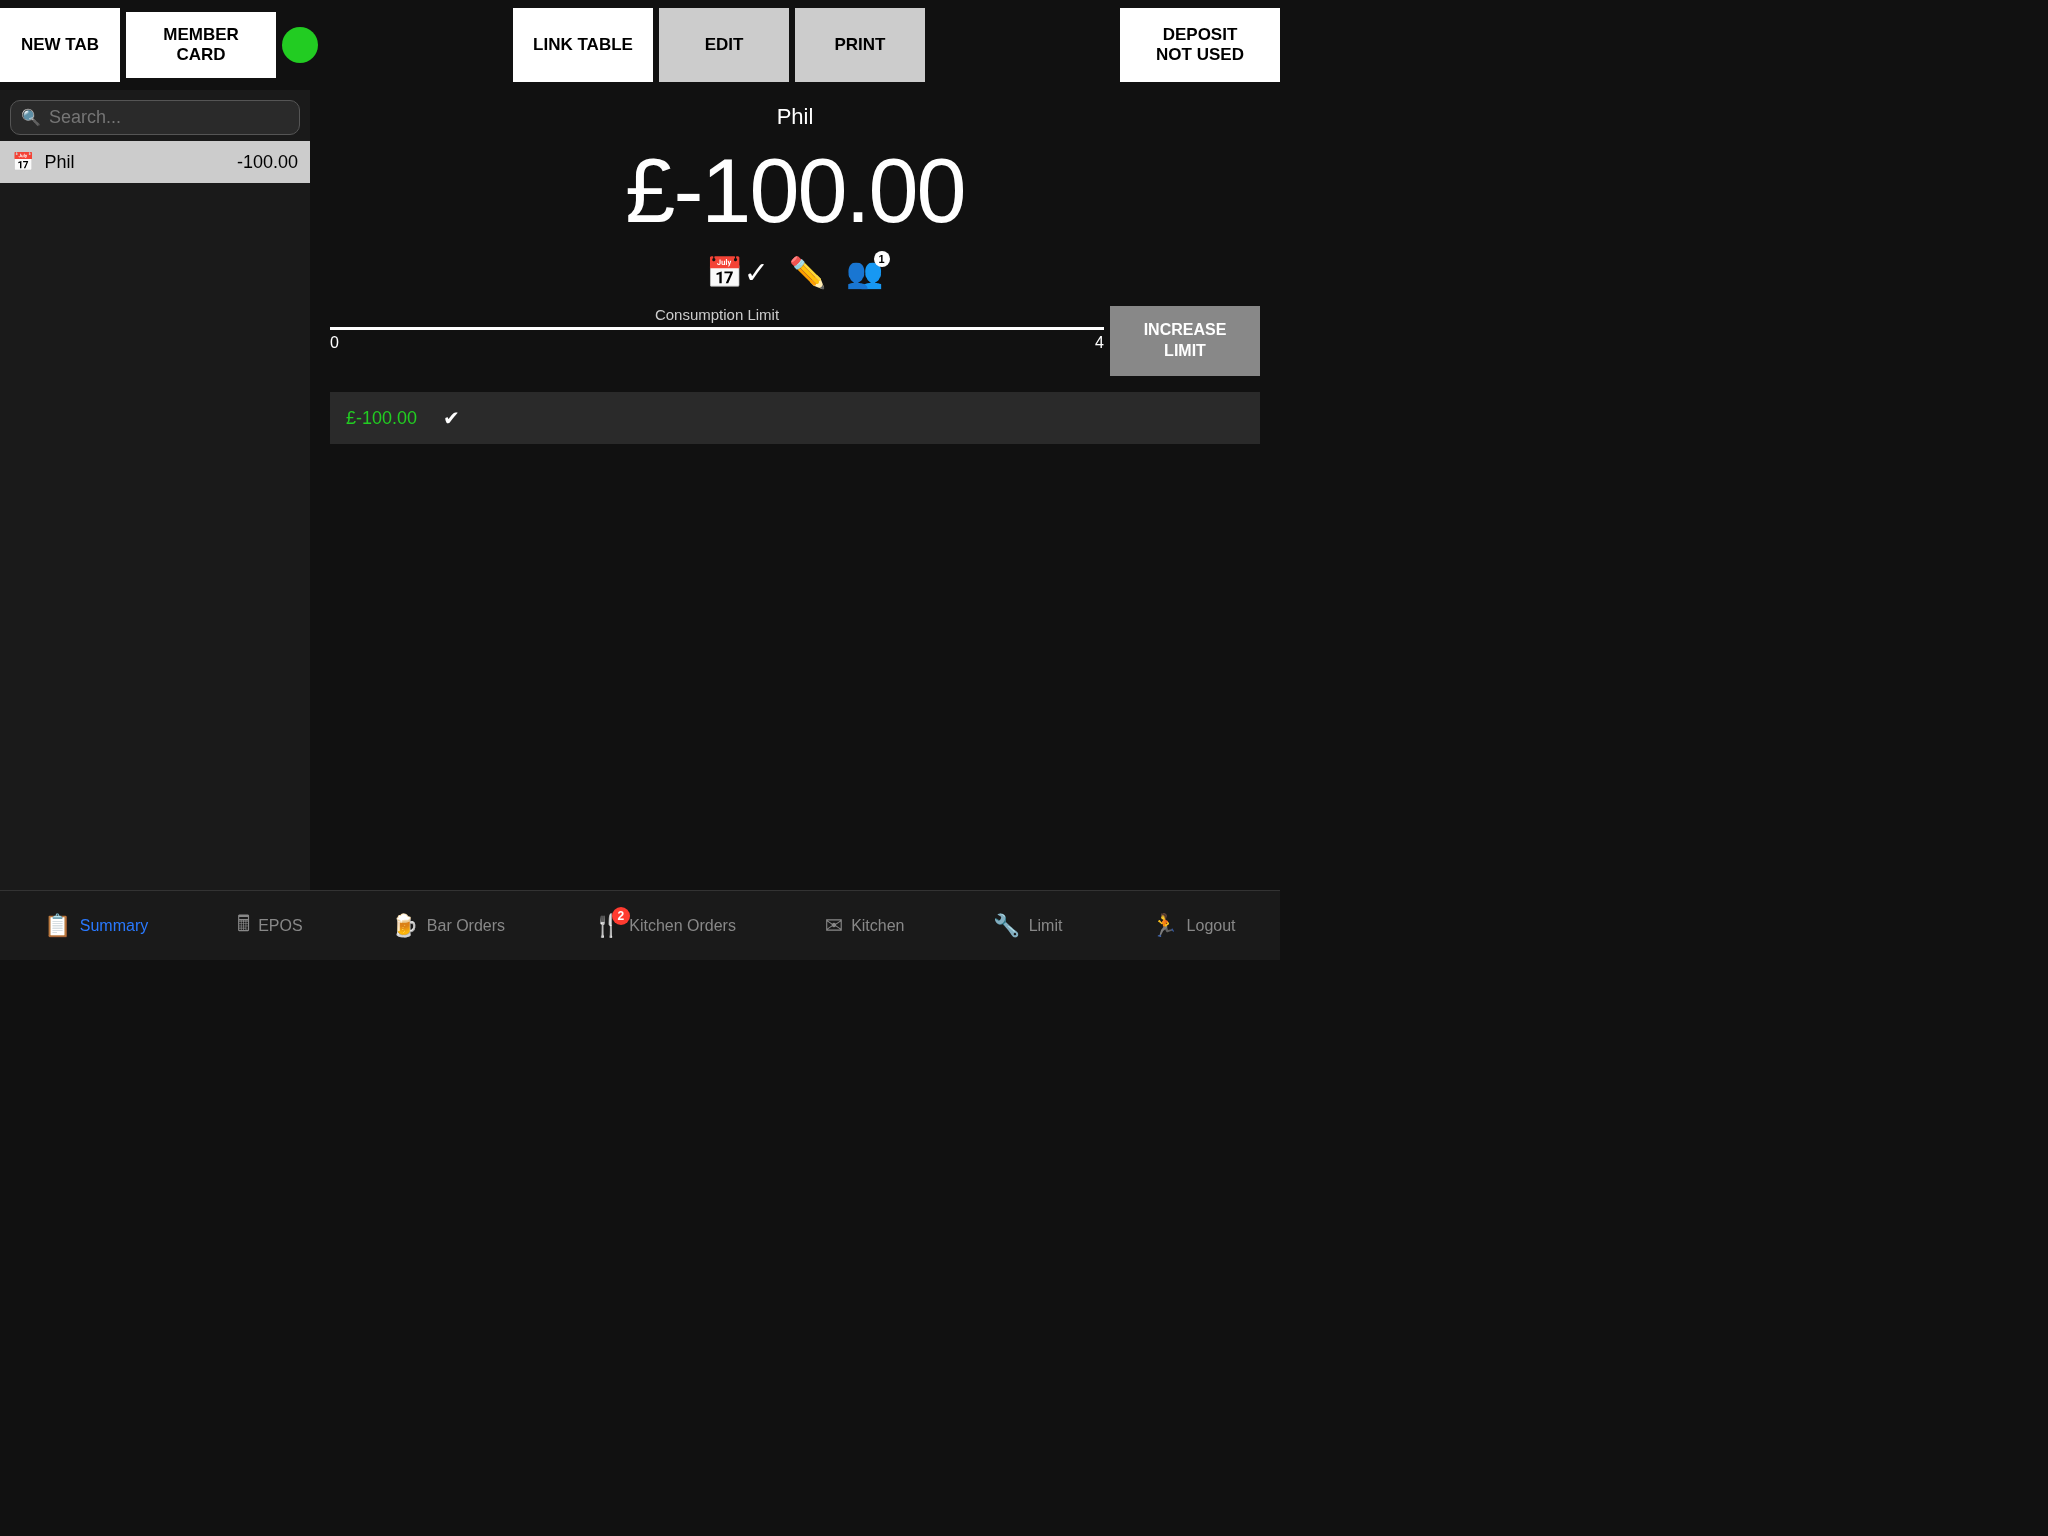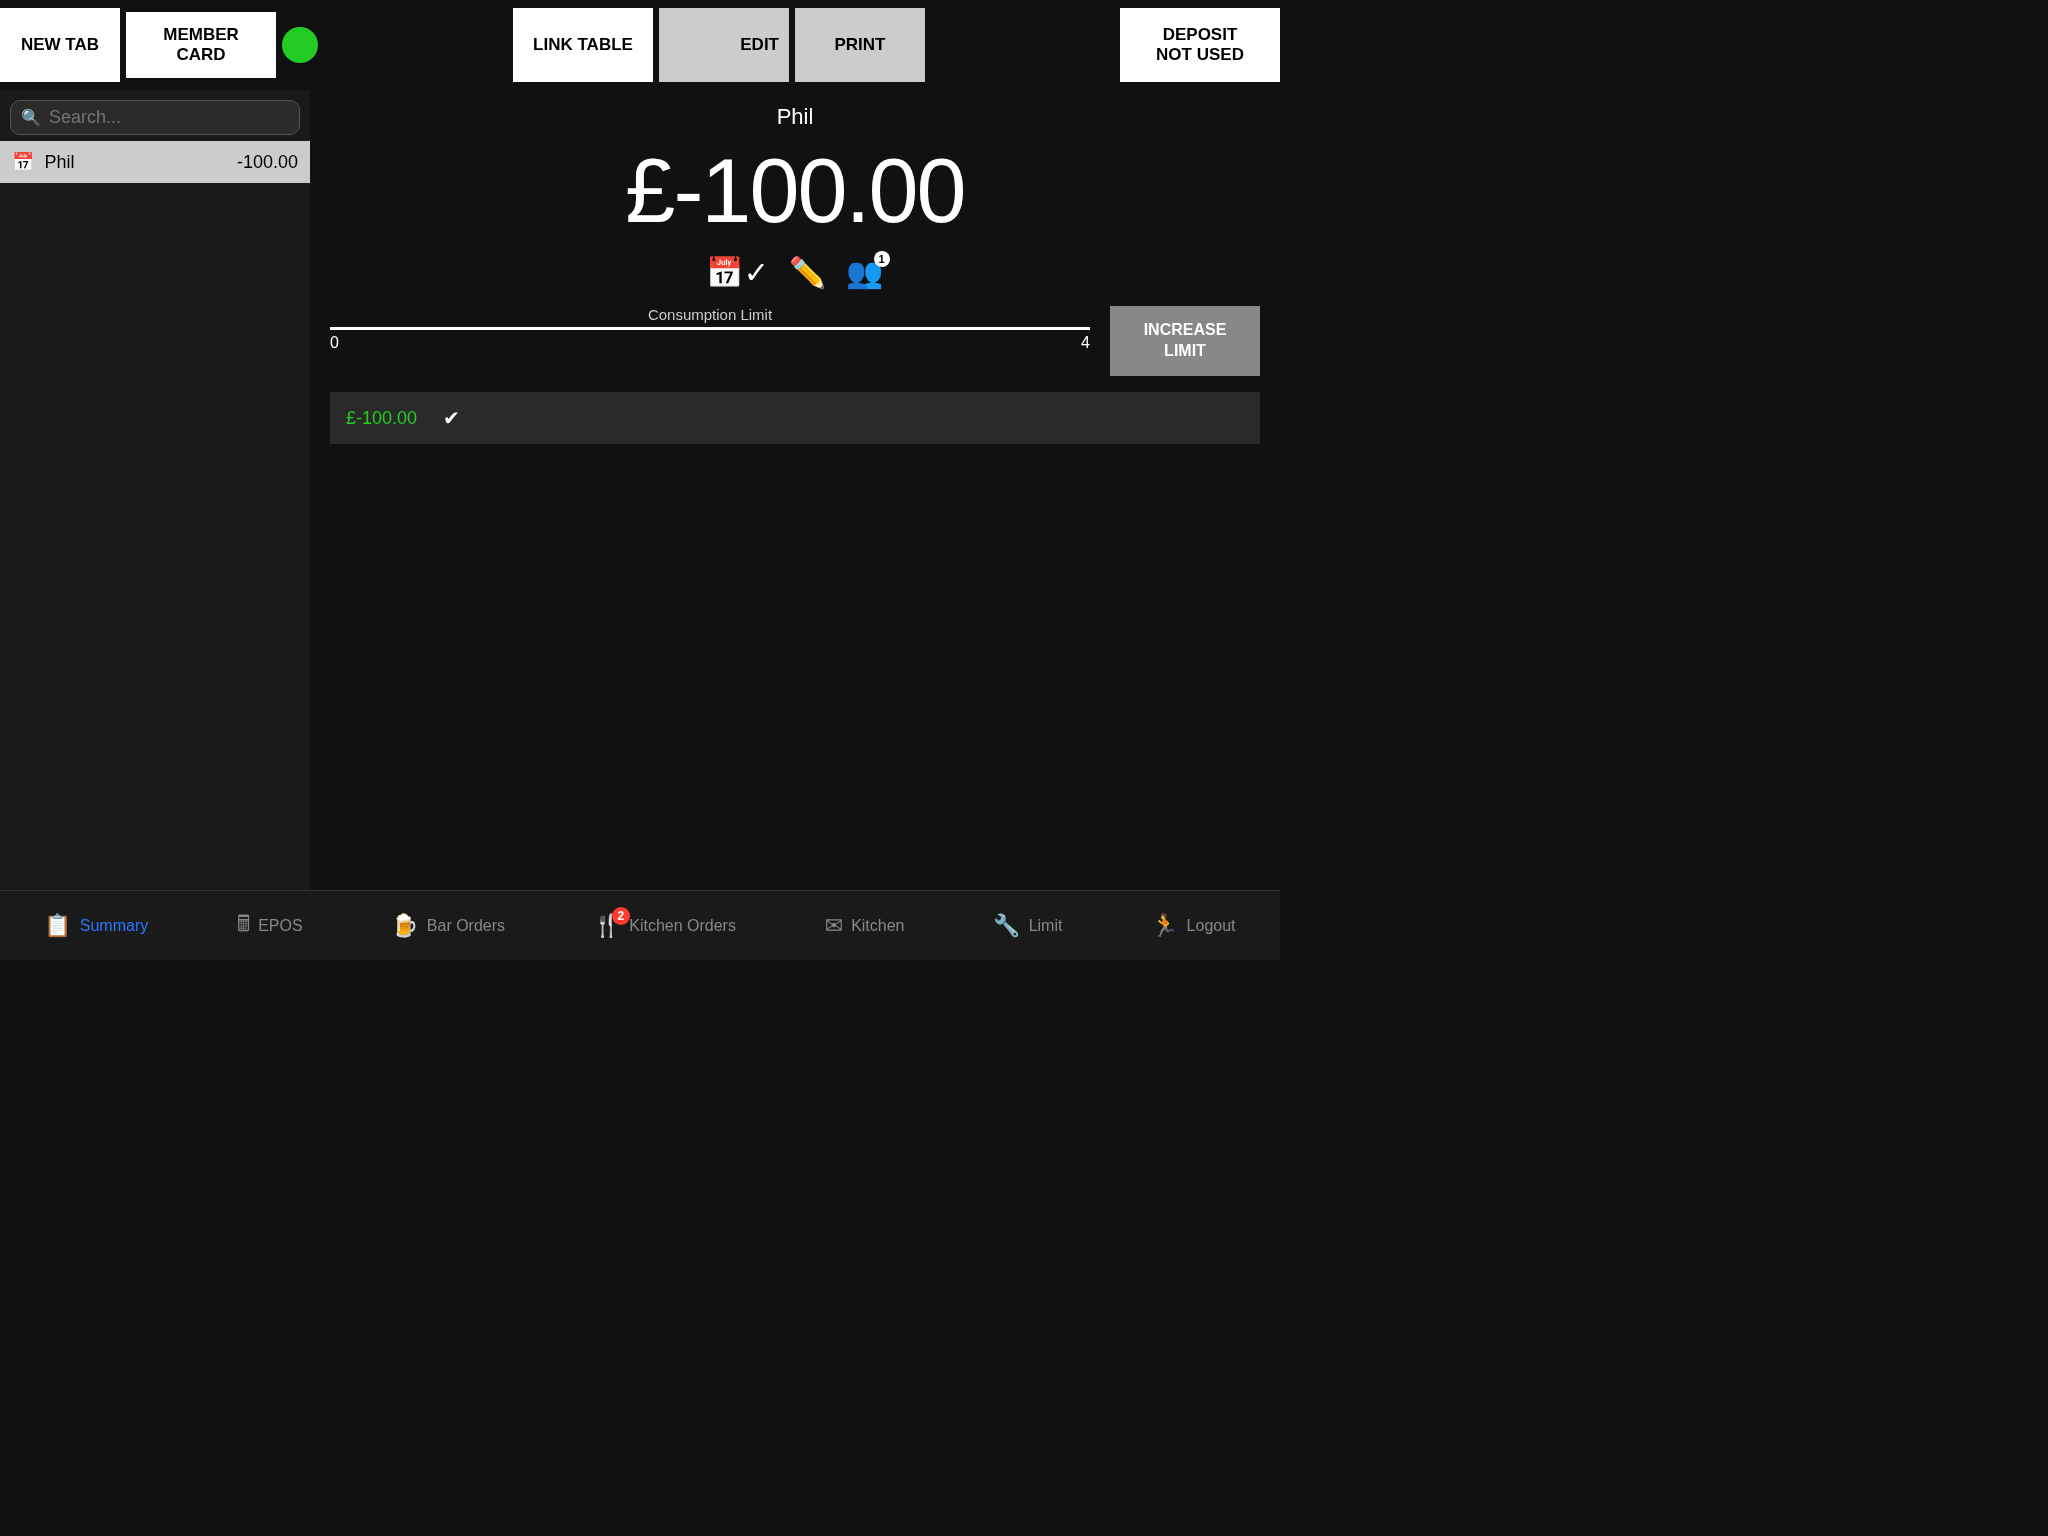--- a/index.html
+++ b/index.html
@@ -51,21 +51,20 @@
     .top-spacer { flex: 1; }
     .top-btn.link-table {
       width: 140px;
       height: 74px;
       background: #fff;
     }
     .top-btn.edit-btn {
       width: 130px;
       height: 74px;
       background: #ccc;
-      text-align: right;
     }
     .top-btn.print-btn {
       width: 130px;
       height: 74px;
       background: #ccc;
     }
     .top-btn.deposit-not-used {
       width: 160px;
       height: 74px;
       background: #fff;
@@ -184,21 +183,21 @@
       display: flex;
       align-items: center;
       justify-content: center;
       font-weight: bold;
     }
 
     
     .limit-section {
       display: flex;
       align-items: flex-start;
-      gap: 20px;
+      gap: 6px;
       margin-bottom: 16px;
     }
     .limit-content {
       flex: 1;
     }
     .limit-label {
       text-align: center;
       font-size: 15px;
       color: #ccc;
       margin-bottom: 4px;

